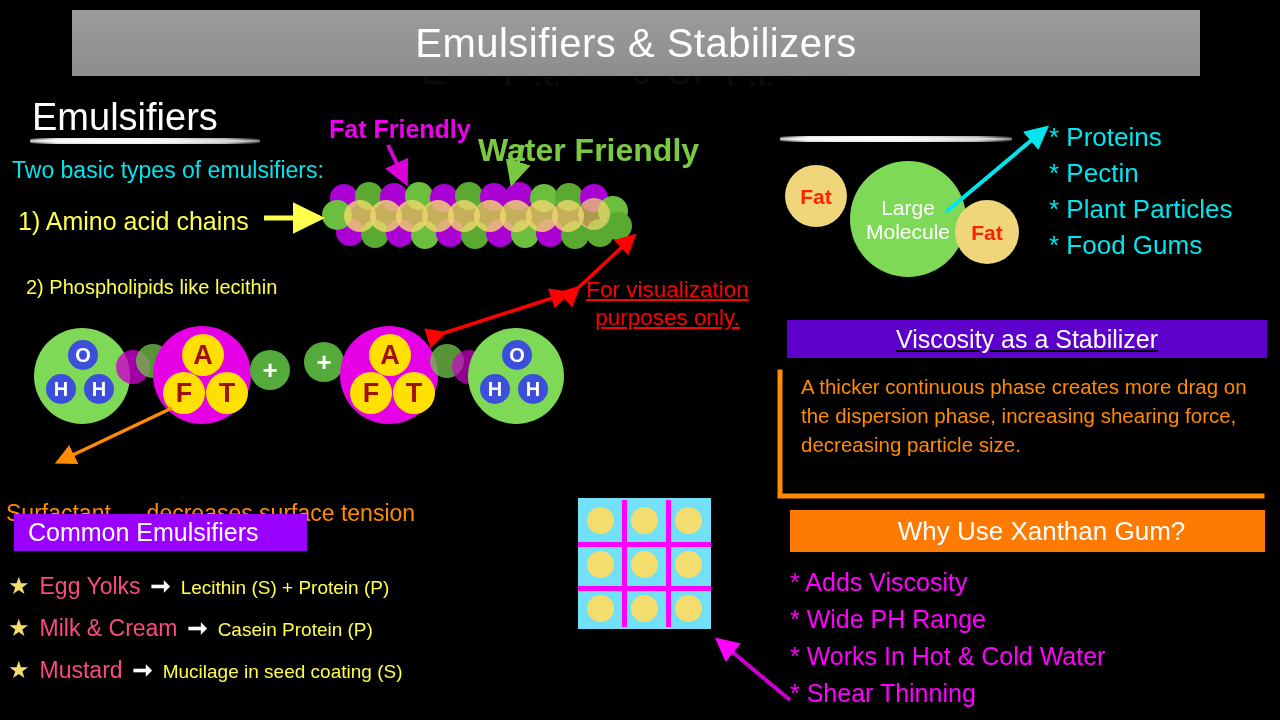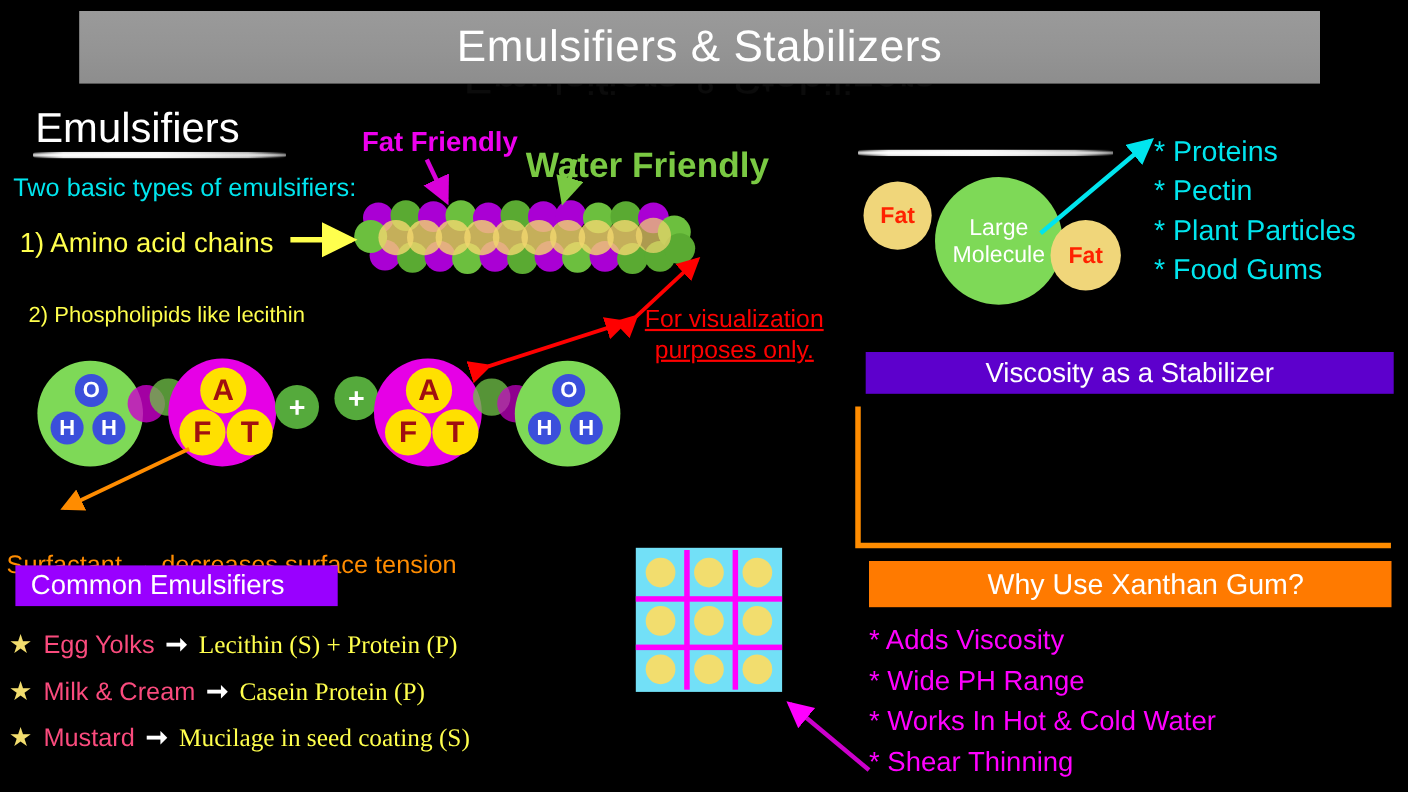--- a/index.html
+++ b/index.html
@@ -43,34 +43,34 @@
 
   
   svg.ovl{position:absolute;left:0;top:0;width:1280px;height:720px;pointer-events:none;}
 
   
   .circ{position:absolute;border-radius:50%;}
   .lbl{position:absolute;display:flex;align-items:center;justify-content:center;
        text-align:center;line-height:1.0;}
 
   
-  #viscosity-title-box{left:787px;top:320px;width:480px;height:38px;background:#5d00cc;}
+  #viscosity-title-box{left:787px;top:320px;width:480px;height:38px;background:#5d00cc;text-decoration:underline;}
   #viscosity-title-box span{display:block;text-align:center;color:#fff;font-size:25px;line-height:38px;}
   #viscosity-body{left:787px;top:372px;width:478px;height:125px;}
   #viscosity-body p{margin:0;color:#ff8c00;font-size:20.5px;line-height:1.42;padding-left:14px;}
   #xanthan-title-box{left:790px;top:510px;width:475px;height:42px;background:#ff7a00;}
   #xanthan-title-box span{display:block;text-align:center;color:#fff;font-size:26px;line-height:42px;margin-left:28px;}
   .xan-item{color:#ff00ff;font-size:25px;white-space:nowrap;}
 
   #common-emulsifiers-box{left:14px;top:514px;width:293px;height:37px;background:#9900ff;}
   #common-emulsifiers-box span{display:block;color:#fff;font-size:25px;line-height:37px;padding-left:14px;}
 
   .star{color:#f2dd6e;font-size:24px;}
   .ce-src{color:#fa4b7d;font-size:23px;}
-  .ce-out{color:#ffff4d;font-size:23px;font-family:Liberation Serif, serif;}
+  .ce-out{color:#ffff4d;font-size:19px;}
   .arrow-w{color:#ffffff;font-size:24px;font-weight:bold;}
 
   .stab-item{color:#00e5ee;font-size:26px;white-space:nowrap;}
 
   
   #particle-grid{left:578px;top:498px;width:133px;height:131px;background:#72e0f7;}
   .gridline{position:absolute;background:#ff00ff;}
   .dot{position:absolute;border-radius:50%;background:#f2dd6e;}
 
   .ital-u{font-style:normal;text-decoration:underline;text-underline-offset:2px;}
@@ -267,20 +267,23 @@
     </div>
     <div class="stab-item" style="height:36px;">
       <span>*</span>
       <span class="u">Food Gums</span>
     </div>
   </div>
 
   <div class="abs" id="viscosity-title-box">
     <span>Viscosity as a Stabilizer</span>
   </div>
+  <div class="abs" id="viscosity-body">
+    <p>A thicker continuous phase creates more drag on the dispersion phase, increasing shearing force, decreasing particle size.</p>
+  </div>
 
   <div class="abs" id="xanthan-title-box">
     <span>Why Use Xanthan Gum?</span>
   </div>
   <div class="abs" style="left:790px;top:568px;width:470px;">
     <div class="xan-item" style="height:37px;">
       <span>*</span>
       <span>Adds Viscosity</span>
     </div>
     <div class="xan-item" style="height:37px;">

